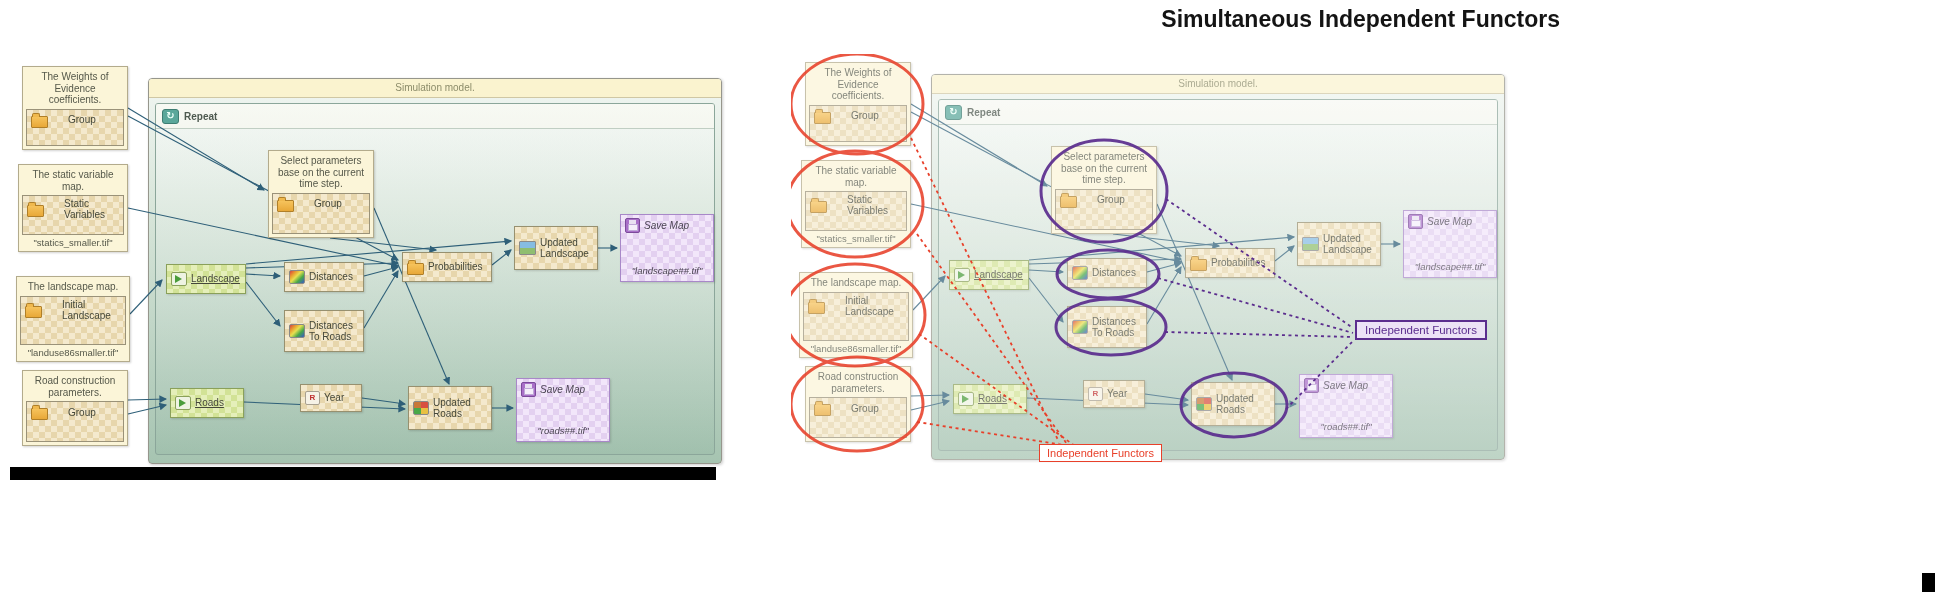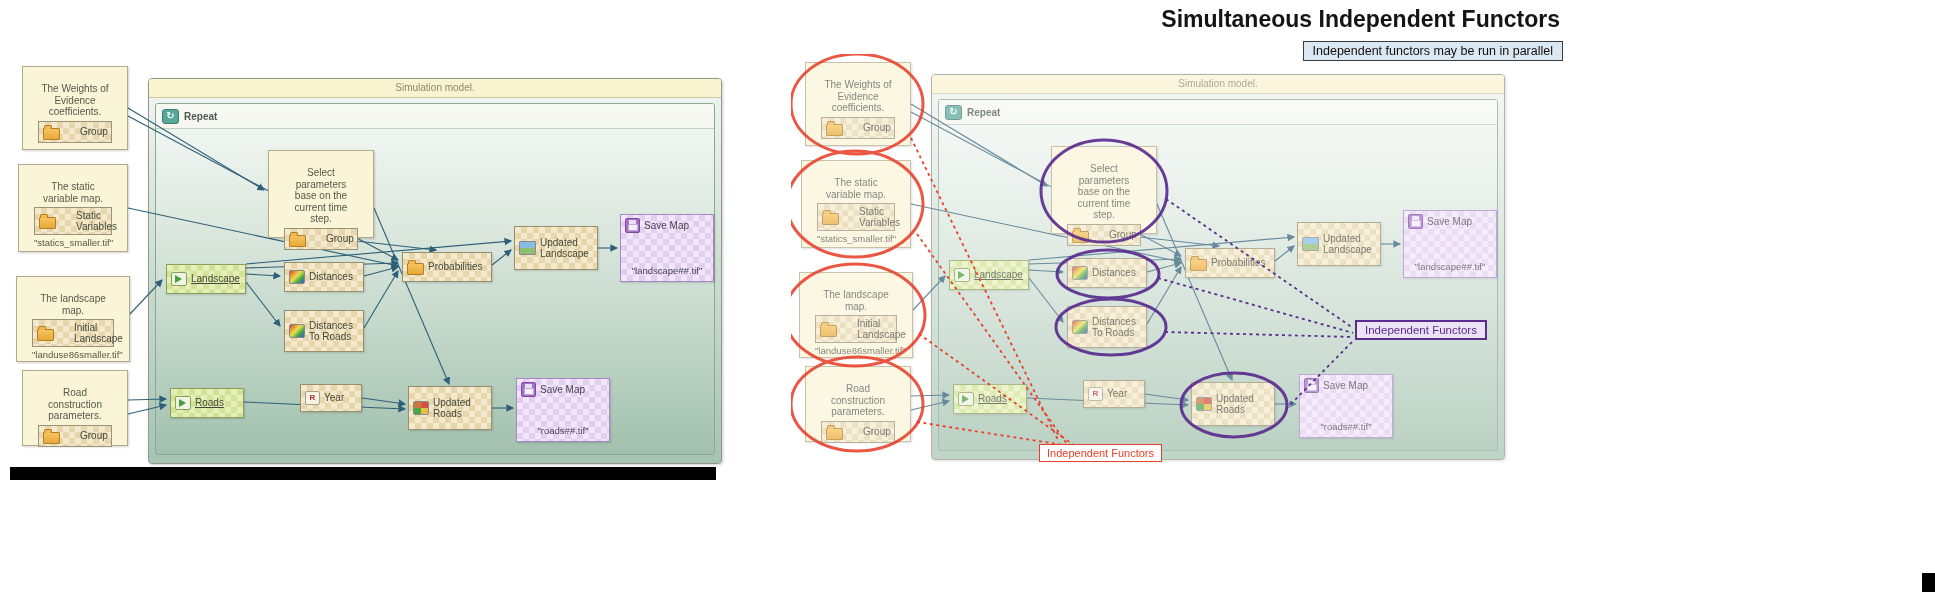--- a/index.html
+++ b/index.html
@@ -24,24 +24,24 @@
   .repeat-header{display:flex;align-items:center;gap:5px;height:20px;padding:2px 6px;
     font-size:10px;color:#4e5a50;background:rgba(252,250,240,.38);
     border-bottom:1px solid rgba(140,165,150,.5);}
 
   
   .wires,.overlay{position:absolute;left:0;top:0;width:716px;height:412px;pointer-events:none;}
 
   
   .checker-tan{background-color:#f2e6c8;background-image:conic-gradient(#e7d6ac 90deg,#f4e9cd 90deg 180deg,#e7d6ac 180deg 270deg,#f4e9cd 270deg);background-size:12px 12px;}
   .checker-green{background-color:#e0ecae;background-image:conic-gradient(#d2e296 90deg,#e5efba 90deg 180deg,#d2e296 180deg 270deg,#e5efba 270deg);background-size:12px 12px;text-decoration:underline;}
-  .checker-purple{background-color:#eeddf8;background-image:conic-gradient(#e3d0f0 90deg,#f2e6fa 90deg 180deg,#e3d0f0 180deg 270deg,#f2e6fa 270deg);background-size:12px 12px;}
-
-  
-  .note{position:absolute;display:flex;flex-direction:column;box-sizing:border-box;padding:15px;
+  .checker-purple{background-color:#eeddf8;background-image:conic-gradient(#e3d0f0 90deg,#f2e6fa 90deg 180deg,#e3d0f0 180deg 270deg,#f2e6fa 270deg);background-size:12px 12px;font-style:italic;}
+
+  
+  .note{position:absolute;display:flex;flex-direction:column;box-sizing:border-box;padding:3px;
     background:#fbf5d8;border:1px solid #b3ab8c;box-shadow:1px 1px 2px rgba(0,0,0,.18);}
   .note-cap{font-size:10px;line-height:1.15;color:#55584a;text-align:center;padding:1px 2px;}
   .note-file{font-size:9.5px;color:#55584a;text-align:center;padding-top:2px;}
   .fnode{border:1px solid #9a9279;box-sizing:border-box;padding:2px 4px;font-size:10px;color:#45483a;}
   .fnode.stack{flex:1 1 auto;margin-top:2px;}
   .frow{display:flex;align-items:center;gap:20px;}
 
   
   .node{position:absolute;box-sizing:border-box;border:1px solid #97906f;display:flex;align-items:center;
     gap:4px;padding:2px 4px;font-size:10px;line-height:1.12;color:#45483a;
@@ -99,21 +99,20 @@
   <defs>
     <marker id="ah" markerWidth="7" markerHeight="7" refX="6" refY="3.5" orient="auto">
       <path d="M0,0 L7,3.5 L0,7 Z" fill="#2e5f78"></path>
     </marker>
   </defs>
 </svg>
 
 <div class="stage">
 
   <div class="slide-title">Simultaneous Independent Functors</div>
-  <div class="slide-subtitle">Independent functors may be run in parallel</div>
 
   <div class="panel" style="left:8px;top:58px">
     <div class="diagram-host">
   <div class="sim-container">
     <div class="sim-header">Simulation model.</div>
     <div class="repeat-box">
       <div class="repeat-header">
         <span class="ic icon-repeat"></span>
         <span>Repeat</span>
       </div>

